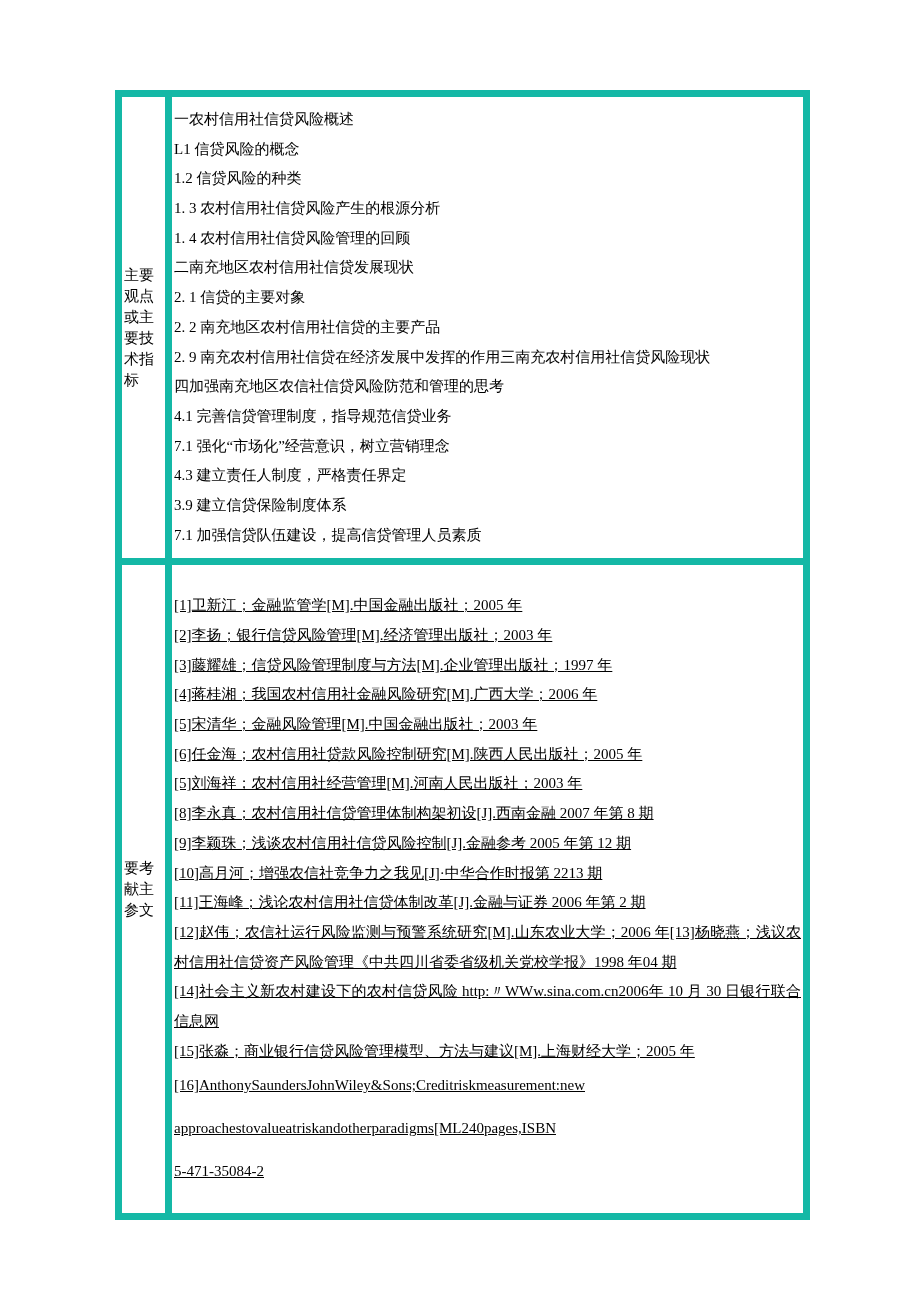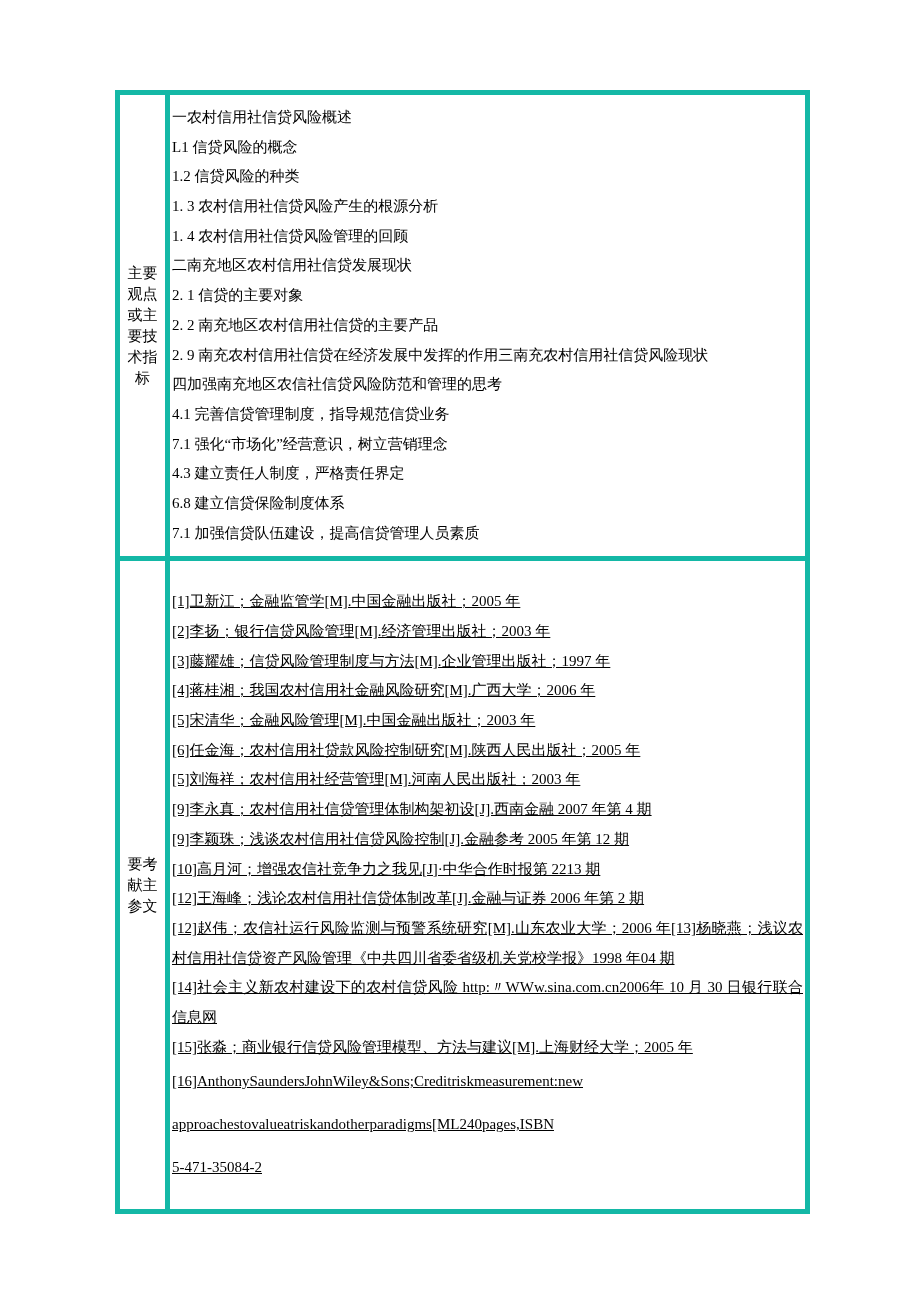--- a/index.html
+++ b/index.html
@@ -15,27 +15,27 @@
       font-size: 15px;
       line-height: 2.0;
       color: #000;
     }
     table {
       border-collapse: collapse;
       width: 100%;
       table-layout: fixed;
     }
     td {
-      border: 5px solid #14b8a6;
+      border: 7px solid #14b8a6;
       vertical-align: middle;
       padding: 8px 4px;
     }
     td.label-cell {
       width: 50px;
-      text-align: center;
+      text-align: left;
       writing-mode: horizontal-tb;
       line-height: 1.4;
       font-size: 15px;
       padding: 0 2px;
     }
     td.content-cell {
       padding: 8px 2px 8px 2px;
       text-align: justify;
     }
     .content-line {
@@ -70,41 +70,41 @@
       <div class="content-line">1. 3 农村信用社信贷风险产生的根源分析</div>
       <div class="content-line">1. 4 农村信用社信贷风险管理的回顾</div>
       <div class="content-line">二南充地区农村信用社信贷发展现状</div>
       <div class="content-line">2. 1 信贷的主要对象</div>
       <div class="content-line">2. 2 南充地区农村信用社信贷的主要产品</div>
       <div class="content-line">2. 9 南充农村信用社信贷在经济发展中发挥的作用三南充农村信用社信贷风险现状</div>
       <div class="content-line">四加强南充地区农信社信贷风险防范和管理的思考</div>
       <div class="content-line">4.1 完善信贷管理制度，指导规范信贷业务</div>
       <div class="content-line">7.1 强化“市场化”经营意识，树立营销理念</div>
       <div class="content-line">4.3 建立责任人制度，严格责任界定</div>
-      <div class="content-line">6.8 建立信贷保险制度体系</div>
+      <div class="content-line">3.9 建立信贷保险制度体系</div>
       <div class="content-line">7.1 加强信贷队伍建设，提高信贷管理人员素质</div>
     </td>
   </tr>
   <tr>
     <td class="label-cell">
       <div>要考献主参文</div>
     </td>
     <td class="content-cell">
       <div class="ref-block">
         <div class="ref-line">[1]卫新江；金融监管学[M].中国金融出版社；2005 年</div>
         <div class="ref-line">[2]李扬；银行信贷风险管理[M].经济管理出版社；2003 年</div>
         <div class="ref-line">[3]藤耀雄；信贷风险管理制度与方法[M].企业管理出版社；1997 年</div>
         <div class="ref-line">[4]蒋桂湘；我国农村信用社金融风险研究[M].广西大学；2006 年</div>
         <div class="ref-line">[5]宋清华；金融风险管理[M].中国金融出版社；2003 年</div>
         <div class="ref-line">[6]任金海；农村信用社贷款风险控制研究[M].陕西人民出版社；2005 年</div>
         <div class="ref-line">[5]刘海祥；农村信用社经营管理[M].河南人民出版社；2003 年</div>
-        <div class="ref-line">[9]李永真；农村信用社信贷管理体制构架初设[J].西南金融 2007 年第 4 期</div>
+        <div class="ref-line">[8]李永真；农村信用社信贷管理体制构架初设[J].西南金融 2007 年第 8 期</div>
         <div class="ref-line">[9]李颖珠；浅谈农村信用社信贷风险控制[J].金融参考 2005 年第 12 期</div>
         <div class="ref-line">[10]高月河；增强农信社竞争力之我见[J]·中华合作时报第 2213 期</div>
-        <div class="ref-line">[12]王海峰；浅论农村信用社信贷体制改革[J].金融与证券 2006 年第 2 期</div>
+        <div class="ref-line">[11]王海峰；浅论农村信用社信贷体制改革[J].金融与证券 2006 年第 2 期</div>
         <div class="ref-line">[12]赵伟；农信社运行风险监测与预警系统研究[M].山东农业大学；2006 年[13]杨晓燕；浅议农村信用社信贷资产风险管理《中共四川省委省级机关党校学报》1998 年04 期</div>
         <div class="ref-line">[14]社会主义新农村建设下的农村信贷风险 http:〃WWw.sina.com.cn2006年 10 月 30 日银行联合信息网</div>
         <div class="ref-line">[15]张淼；商业银行信贷风险管理模型、方法与建议[M].上海财经大学；2005 年</div>
         <div class="ref-spaced">[16]AnthonySaundersJohnWiley&amp;Sons;Creditriskmeasurement:new</div>
         <div class="ref-spaced">approachestovalueatriskandotherparadigms[ML240pages,ISBN</div>
         <div class="ref-spaced">5-471-35084-2</div>
       </div>
     </td>
   </tr>
 </tbody>

